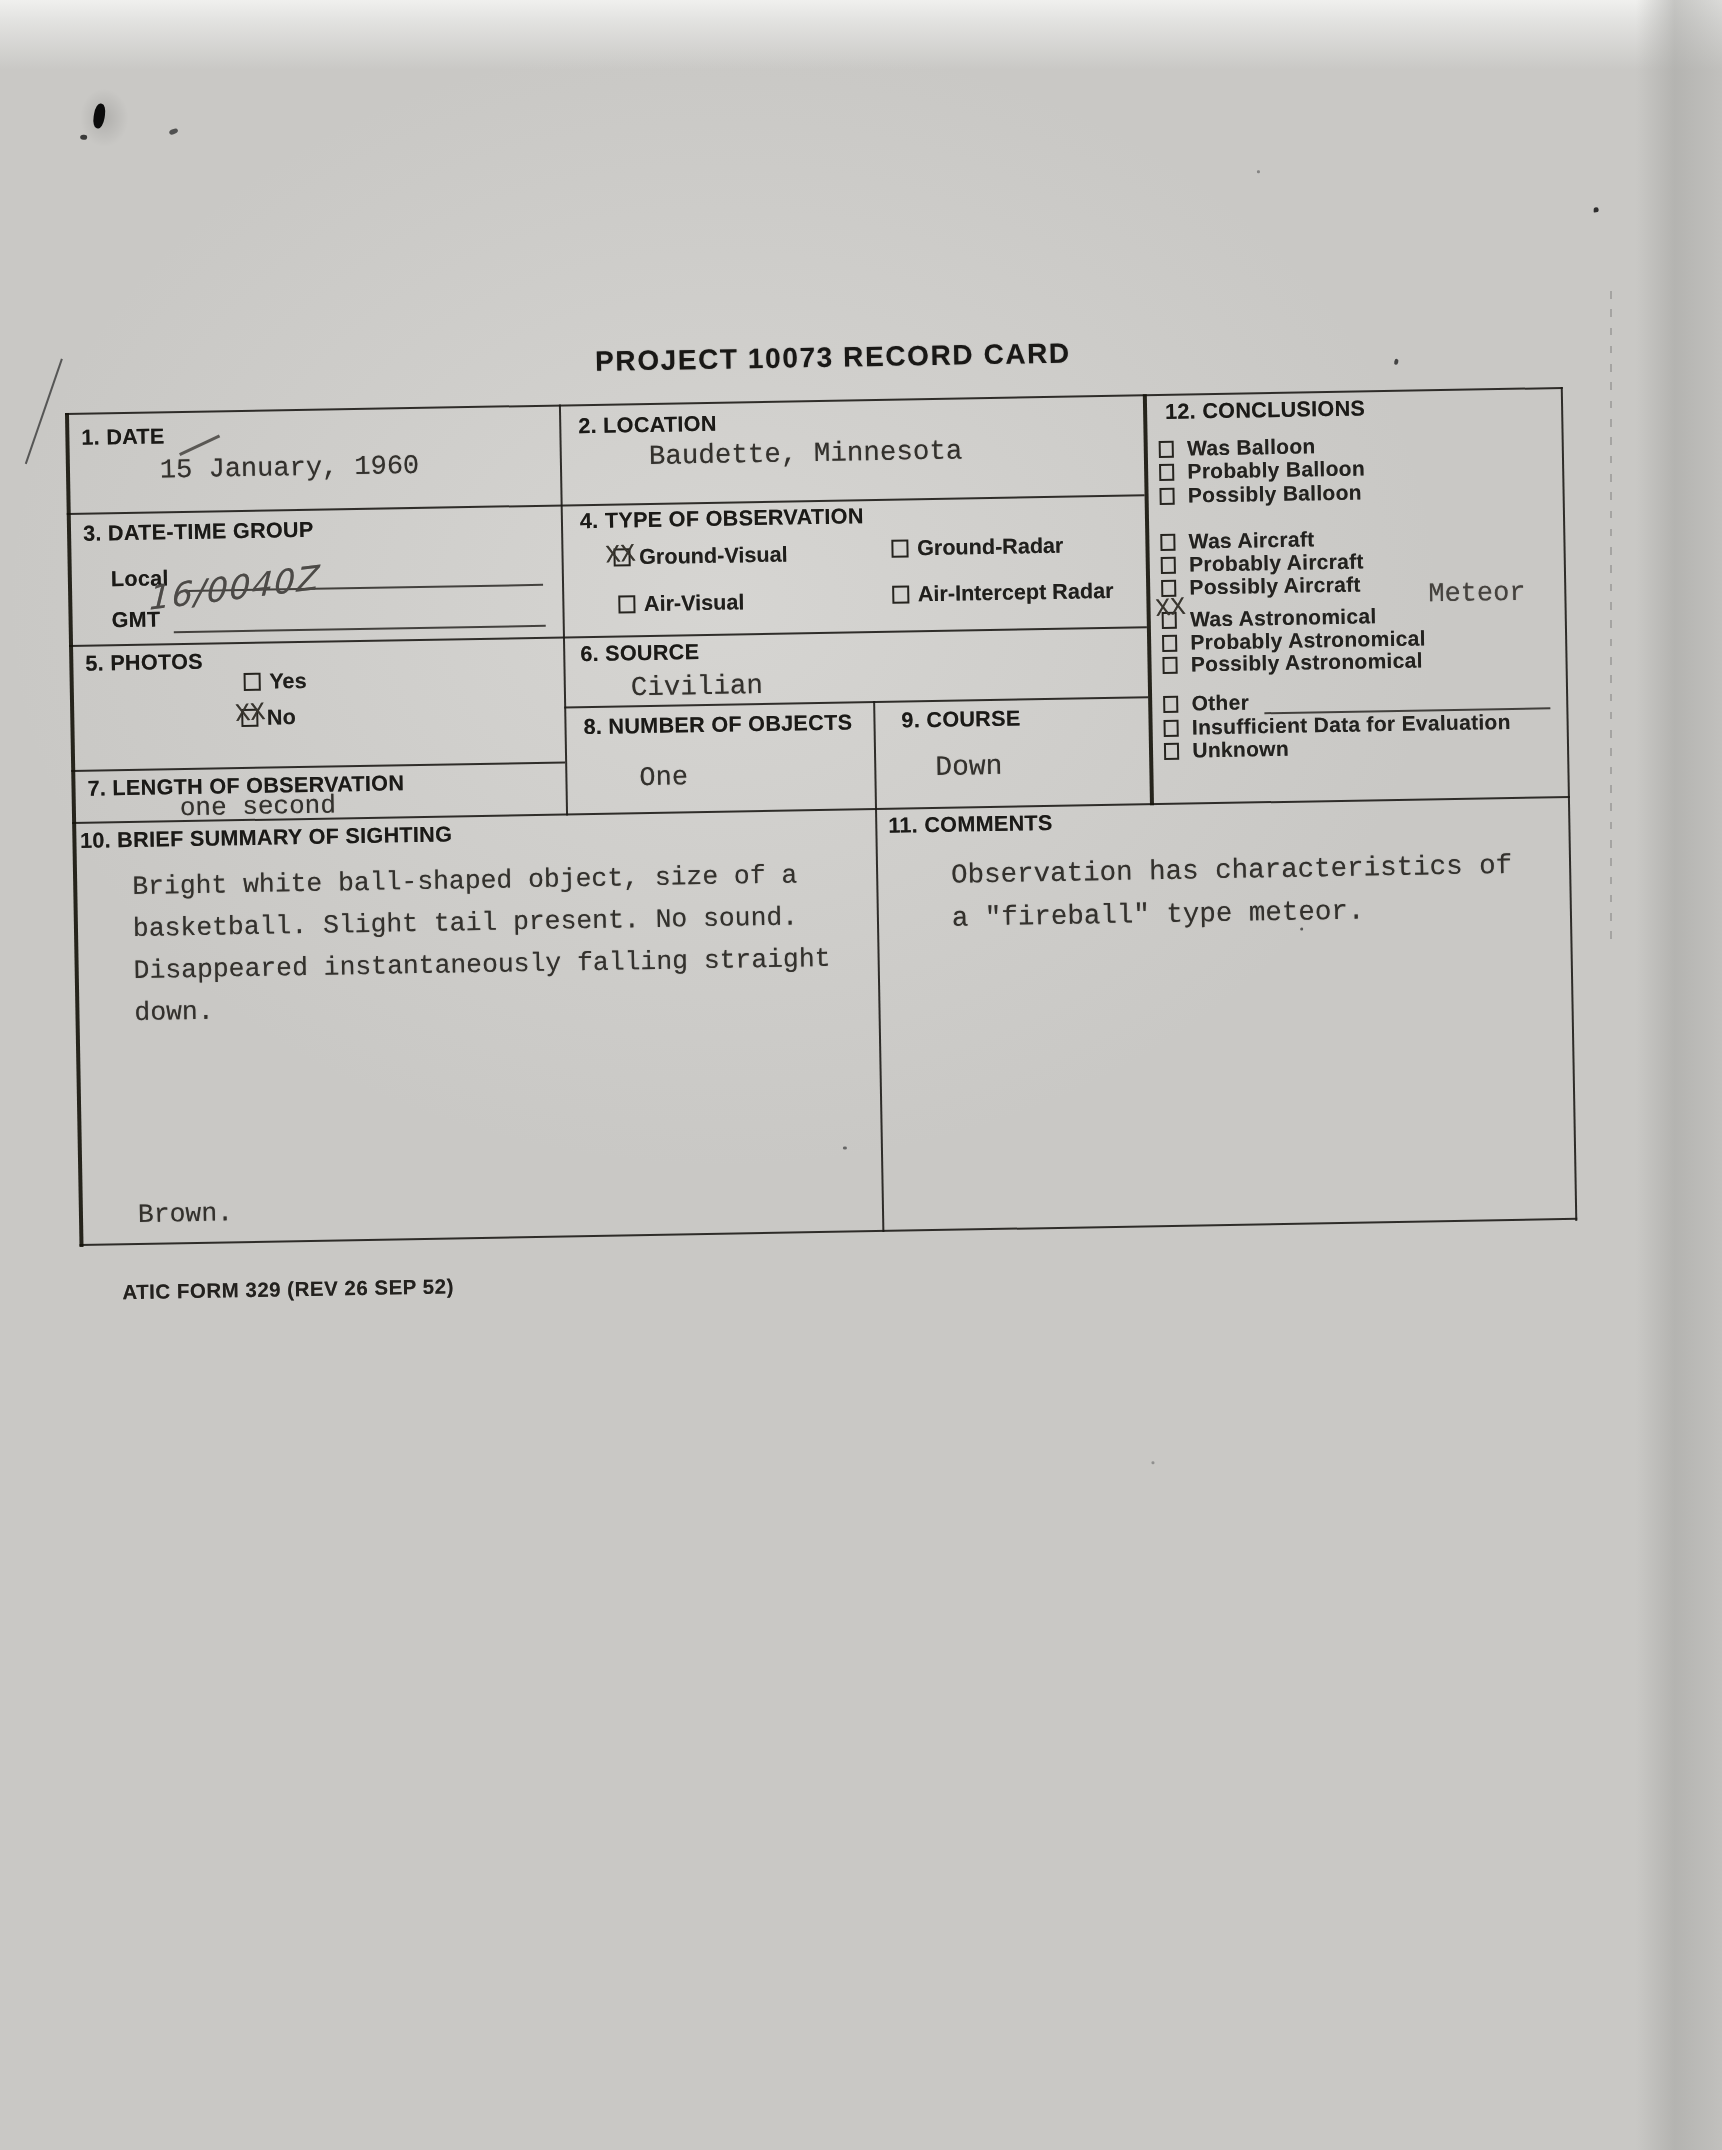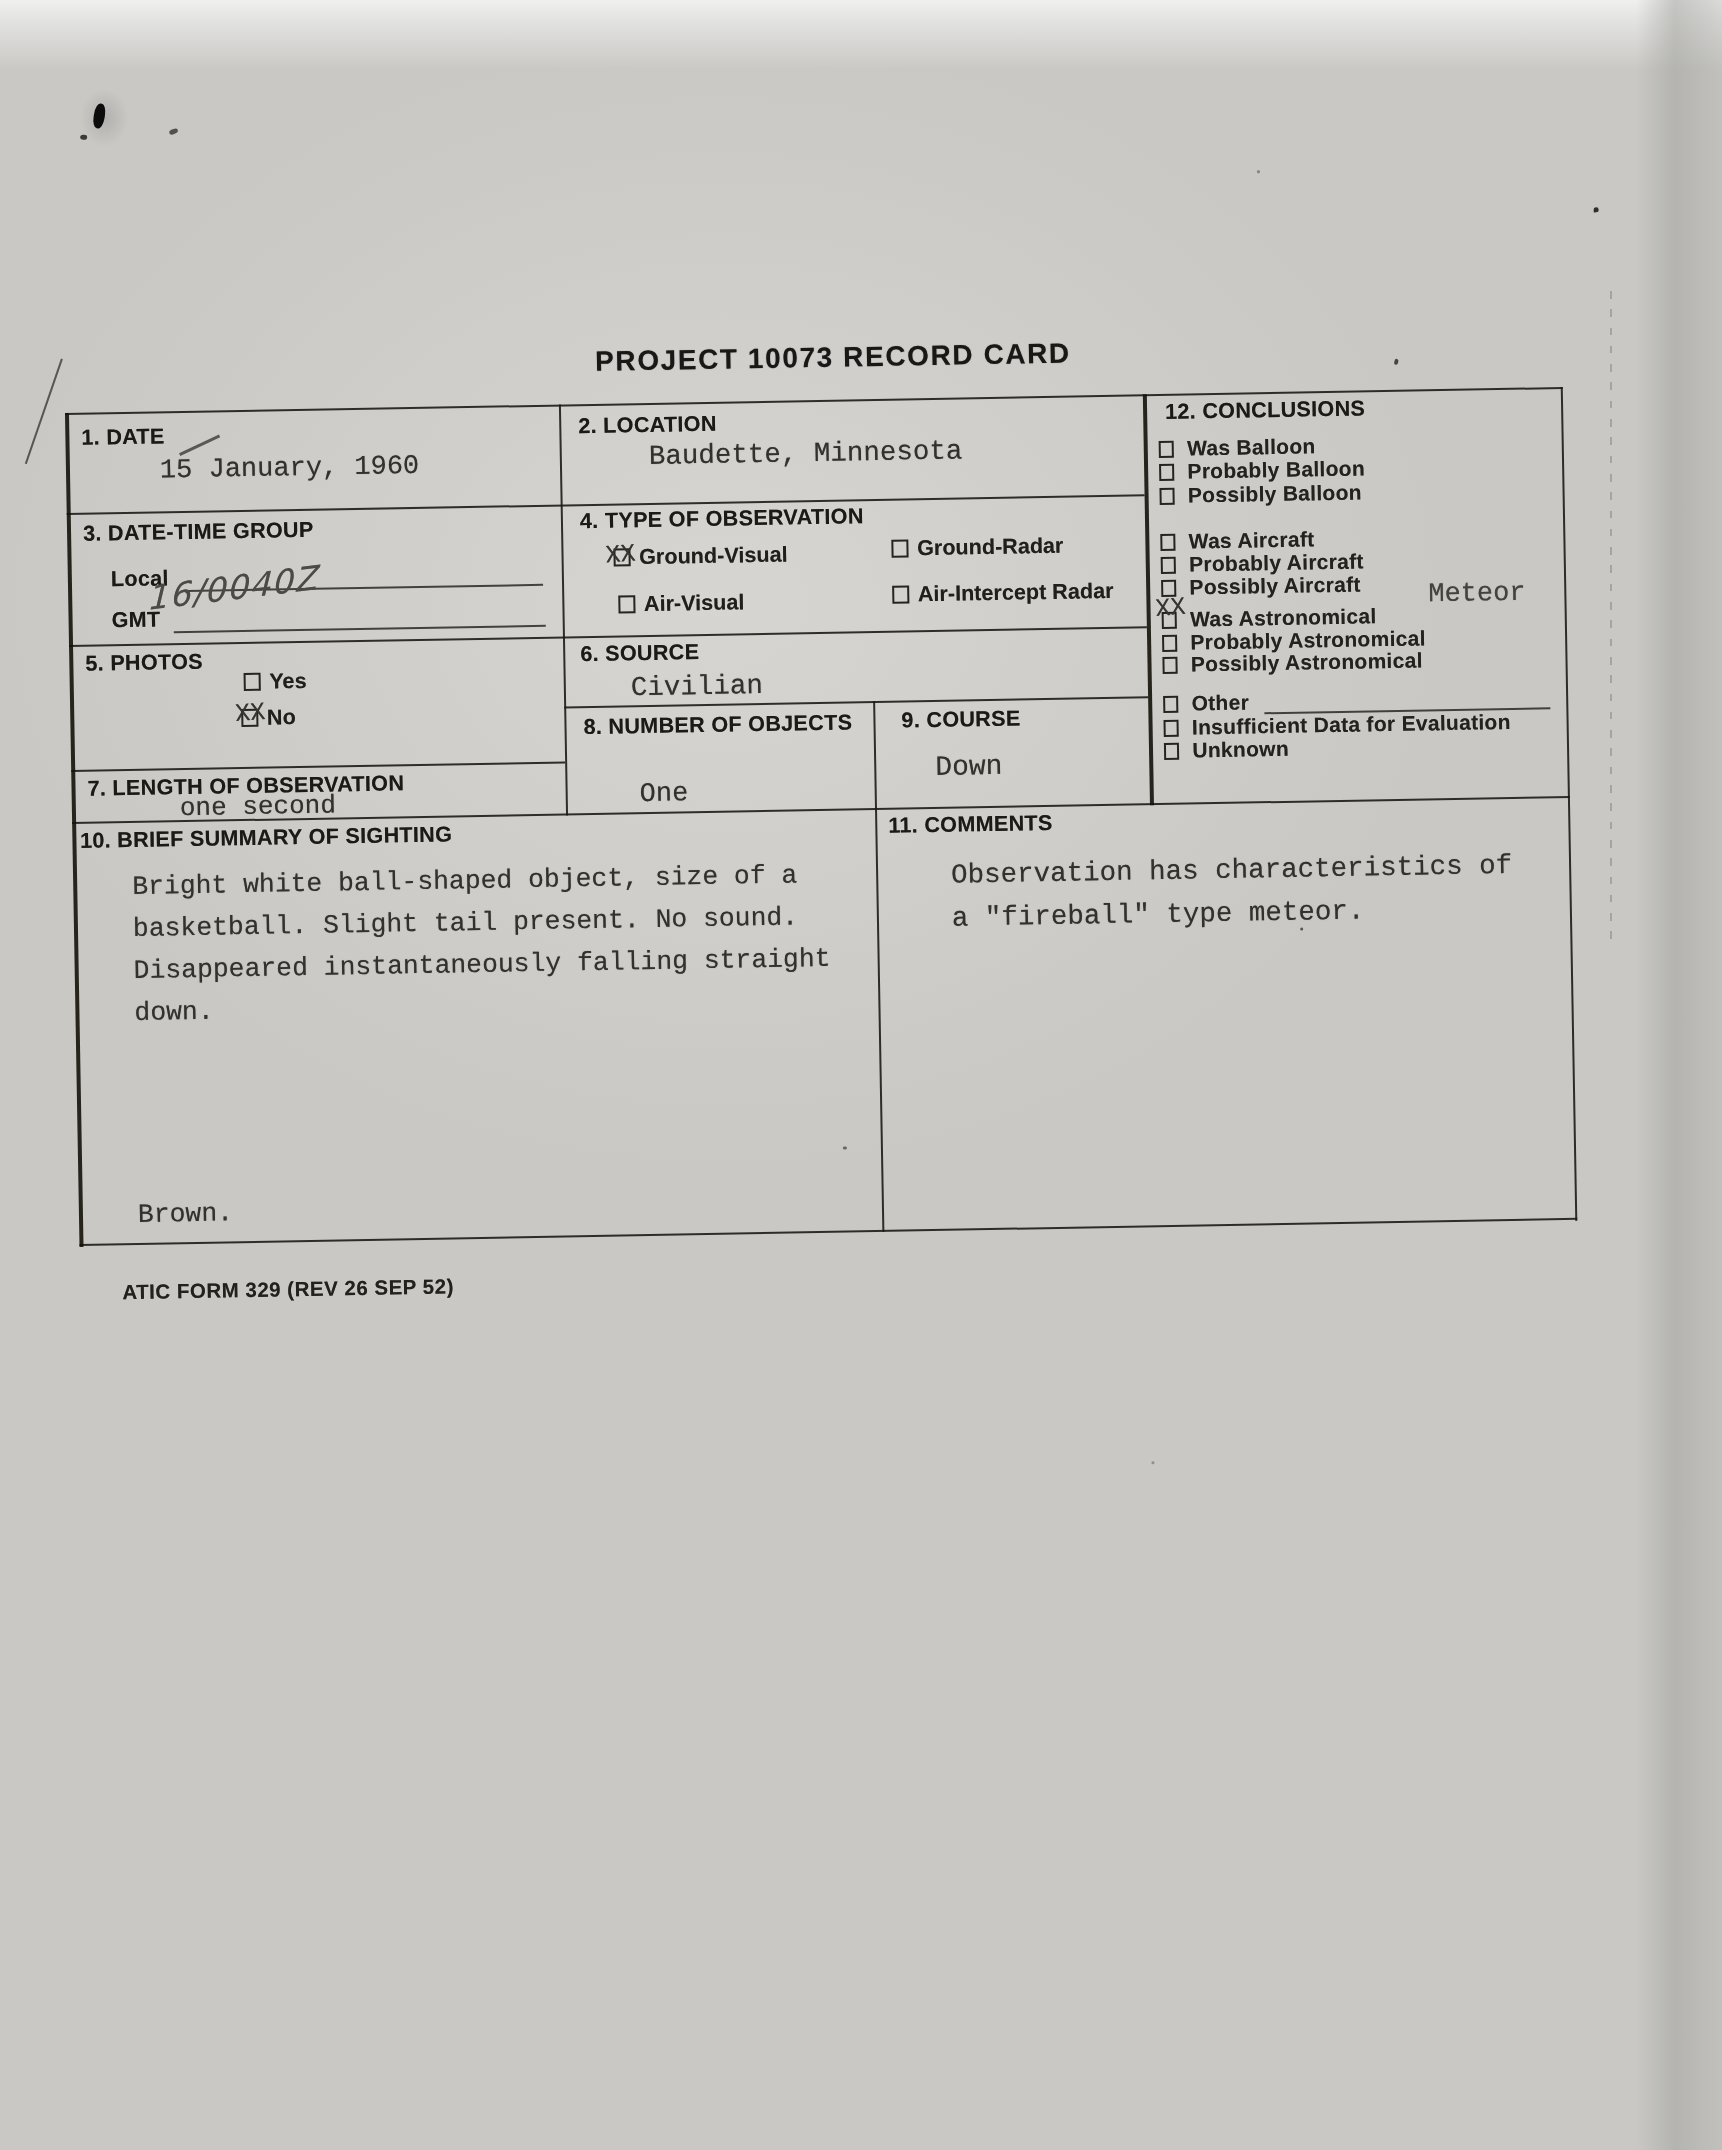--- a/index.html
+++ b/index.html
@@ -127,21 +127,21 @@
         <span class="xx" style="left:-6.5px;top:-6.5px;">XX</span>
       </div>
 
       <div class="lab" style="left:511px;top:237px;">6. SOURCE</div>
       <div class="typed" style="left:561px;top:269px;font-size:27.5px;">Civilian</div>
 
       <div class="lab" style="left:16px;top:363px;">7. LENGTH OF OBSERVATION</div>
       <div class="typed" style="left:108px;top:382px;font-size:26px;">one second</div>
 
       <div class="lab" style="left:513px;top:310px;">8. NUMBER OF OBJECTS</div>
-      <div class="typed" style="left:568px;top:376px;">One</div>
+      <div class="typed" style="left:568px;top:360px;">One</div>
 
       <div class="lab" style="left:831px;top:309px;">9. COURSE</div>
       <div class="typed" style="left:864px;top:354px;font-size:28px;">Down</div>
 
       <div class="lab" style="left:7.6px;top:415px;">10. BRIEF SUMMARY OF SIGHTING</div>
       <div class="typed" style="left:59px;top:454px;width:739px;font-size:26.4px;line-height:42px;">Bright white ball-shaped object, size of a
 basketball. Slight tail present. No sound.
 Disappeared instantaneously falling straight
 down.</div>
       <div class="typed" style="left:59px;top:788px;font-size:26.4px;">Brown.</div>

